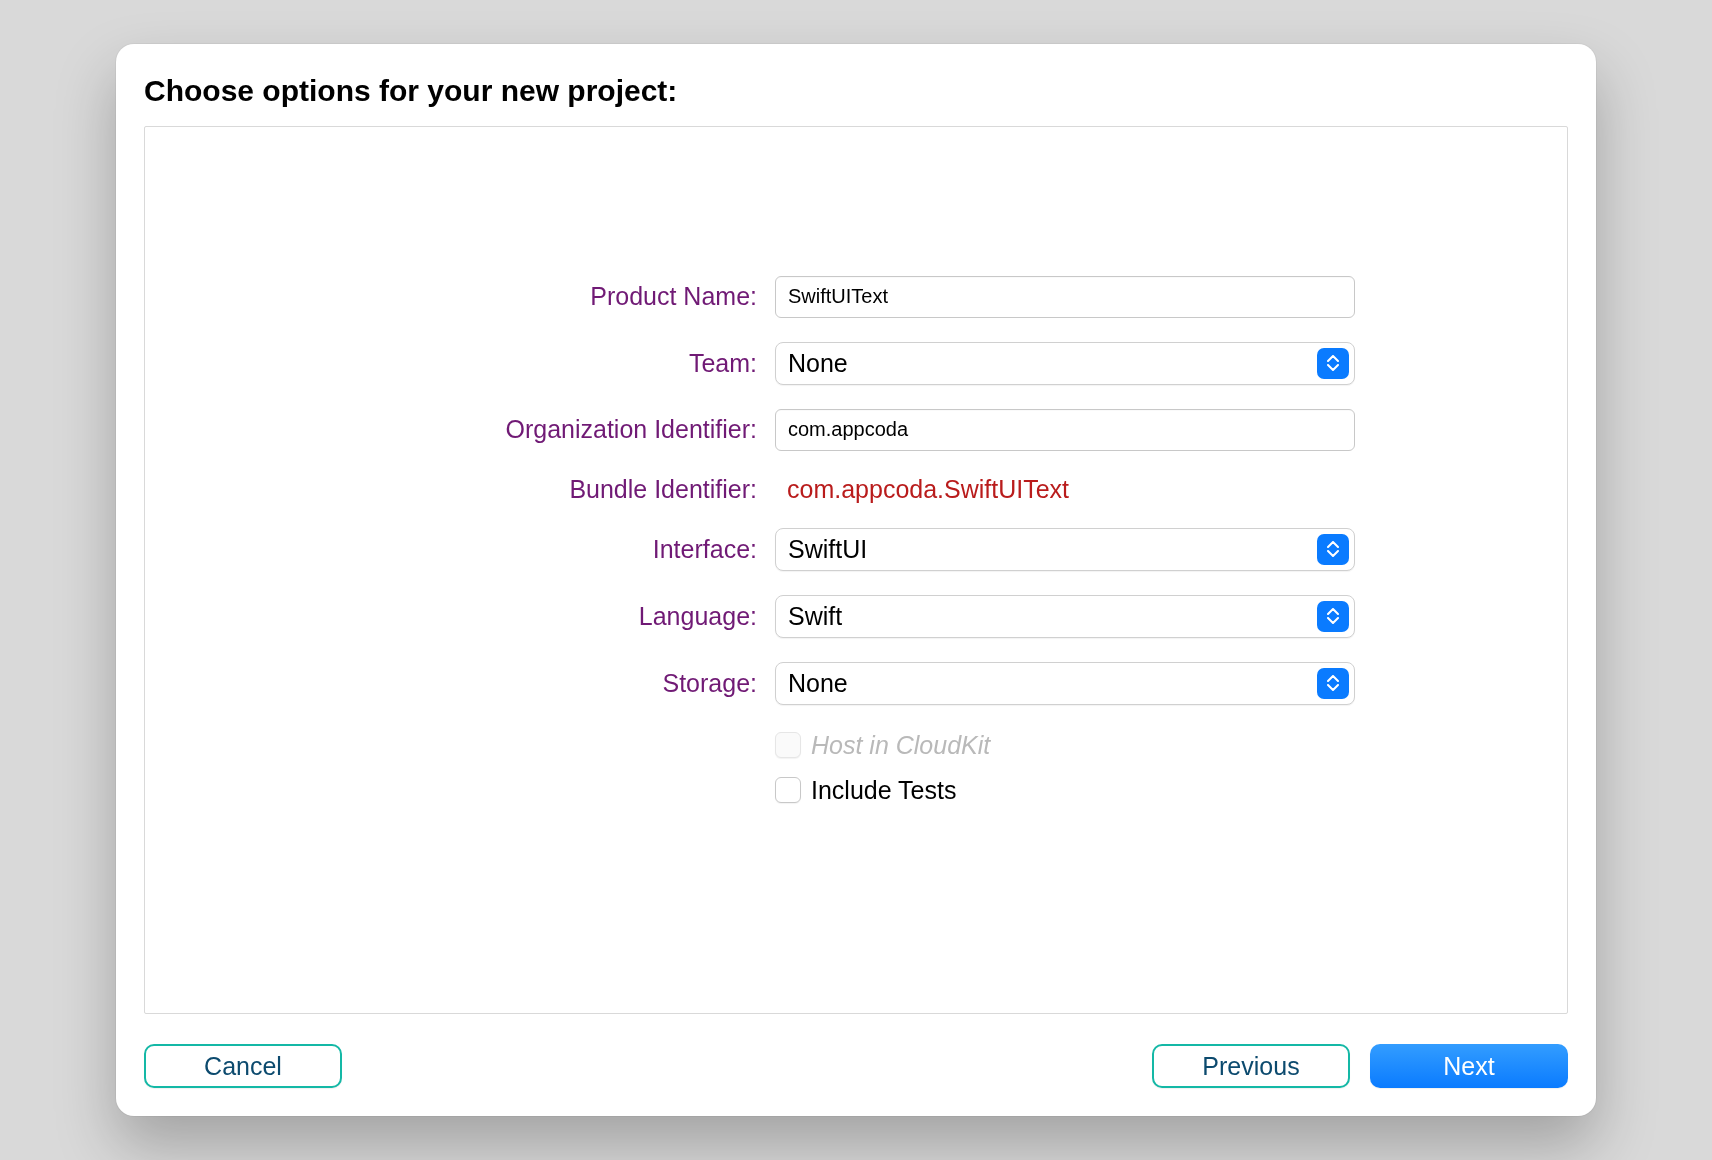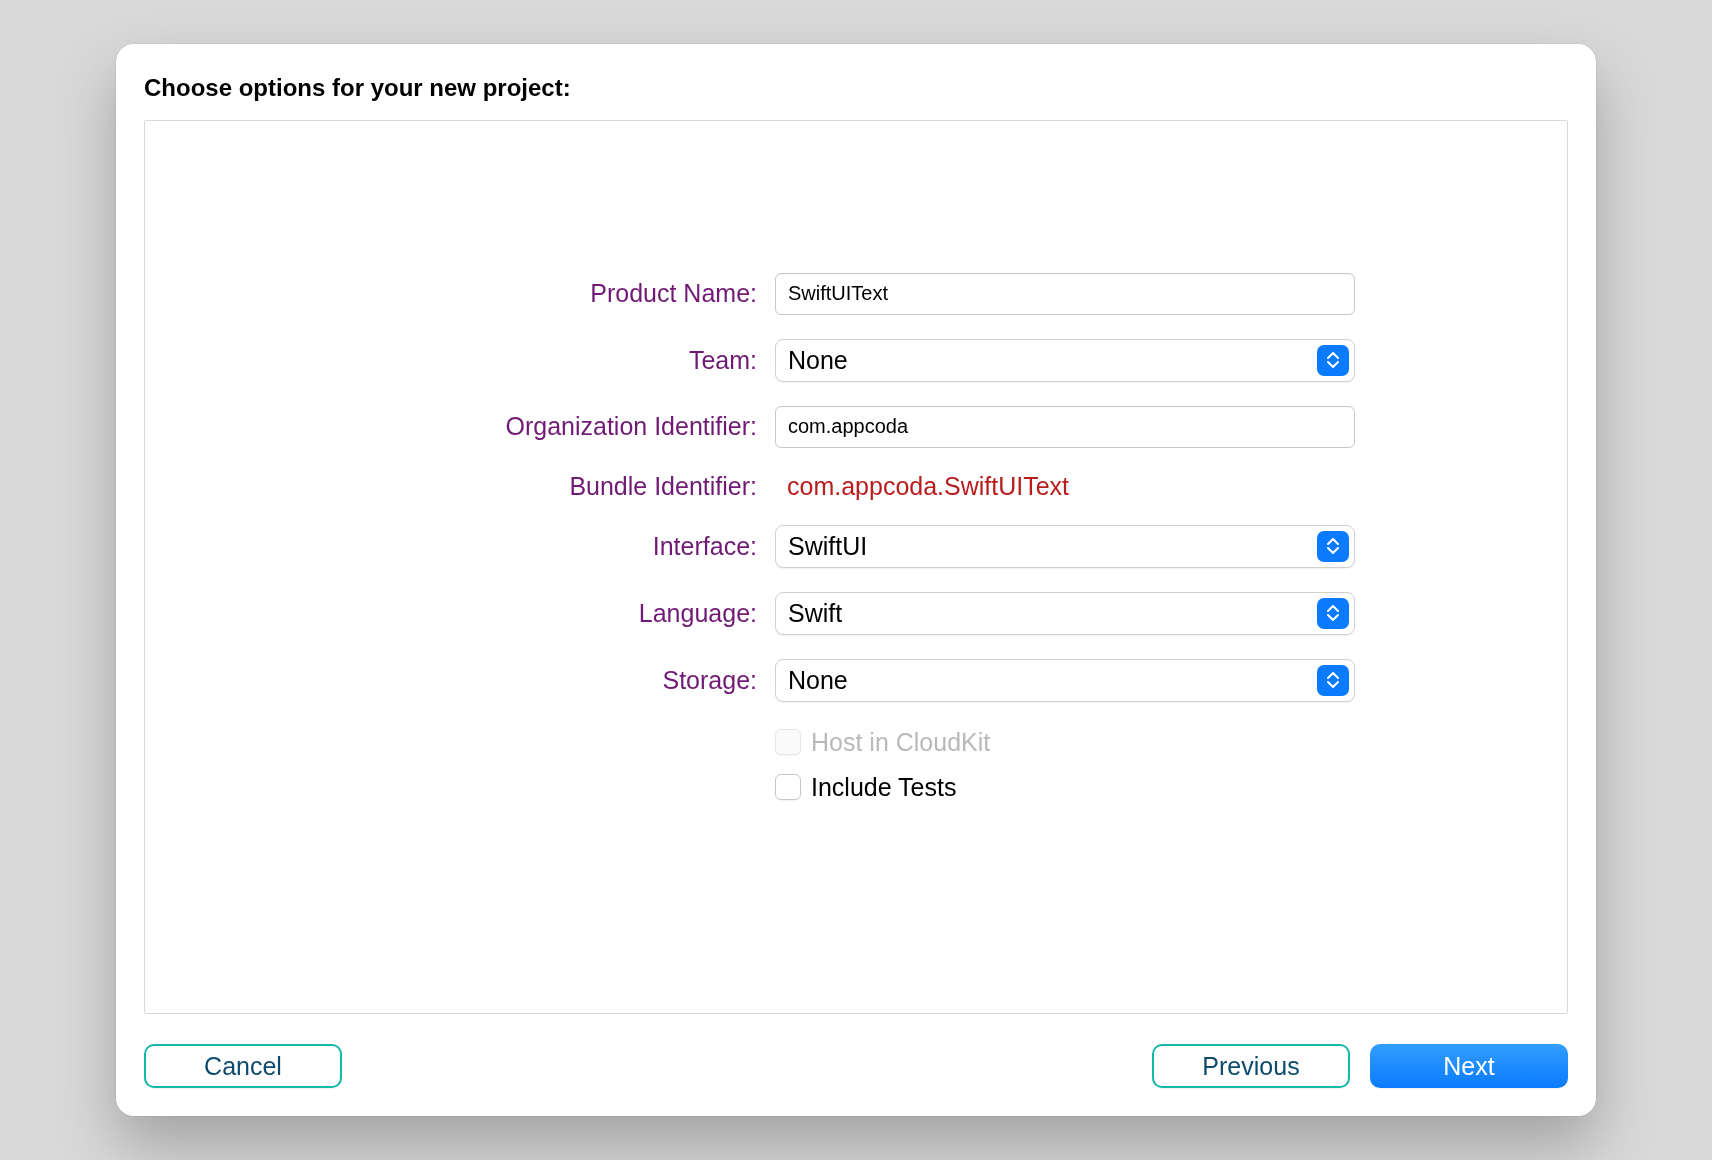--- a/index.html
+++ b/index.html
@@ -23,21 +23,21 @@
       height: 1072px;
       background: #ffffff;
       border-radius: 18px;
       box-shadow: 0 30px 60px rgba(0,0,0,0.25), 0 0 0 1px rgba(0,0,0,0.04);
       display: flex;
       flex-direction: column;
       padding: 30px 28px 28px 28px;
     }
 
     .heading {
-      font-size: 24px;
+      font-size: 30px;
       font-weight: 600;
       color: #000;
       margin-bottom: 18px;
     }
 
     .form-frame {
       flex: 1;
       border: 1px solid #d9d9d9;
       border-radius: 2px;
       display: flex;
@@ -121,20 +121,21 @@
 
     .checkbox-row {
       display: flex;
       align-items: center;
       gap: 10px;
       font-size: 25px;
     }
 
     .checkbox-row.disabled {
       color: #b9b9b9;
+      font-style: italic;
     }
 
     .checkbox-row.disabled .cb {
       border-color: #e6e6e6;
       background: #fafafa;
     }
 
     .cb {
       width: 26px;
       height: 26px;

